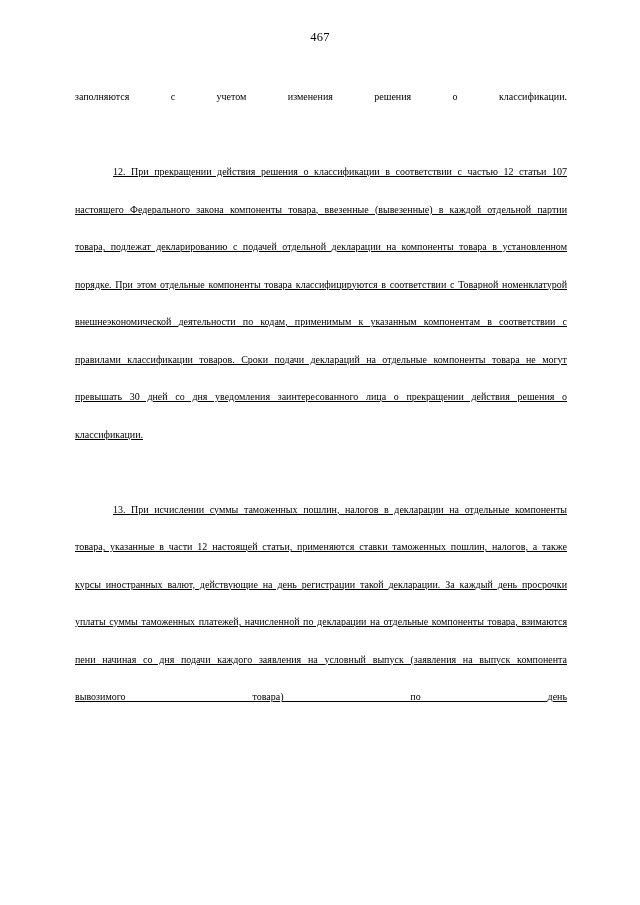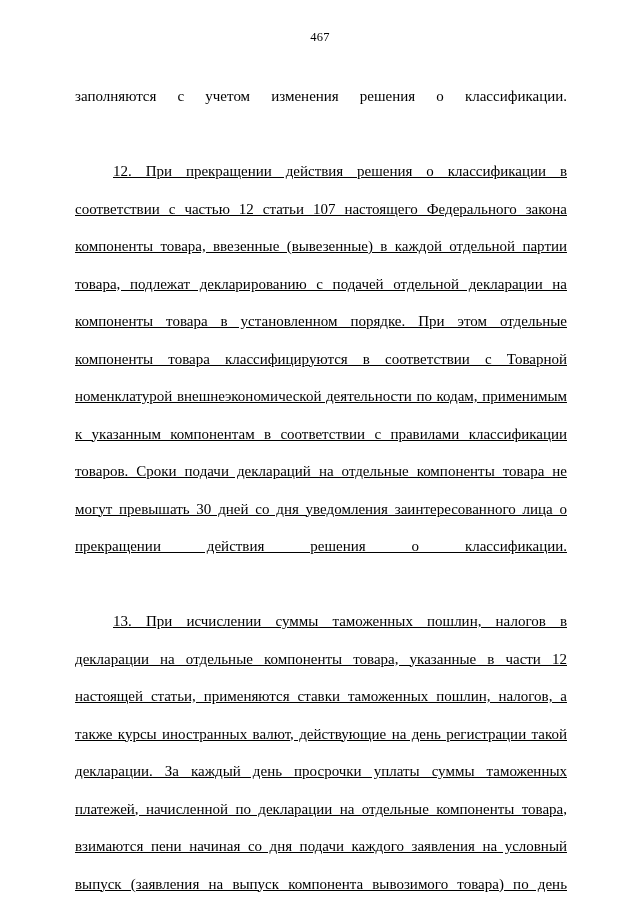--- a/index.html
+++ b/index.html
@@ -31,21 +31,21 @@
     font-size: 12.5px;
     letter-spacing: 0.2px;
   }
   .body-text {
     position: absolute;
     top: 78px;
     left: 75px;
     width: 492px;
   }
   .para {
-    font-size: 15px;
+    font-size: 10px;
     line-height: 37.5px;
     text-align: justify;
     text-justify: inter-word;
     margin: 0 0 0 0;
     word-spacing: 0.5px;
   }
   .para.indent {
     text-indent: 38px;
     text-decoration: underline;
   }

